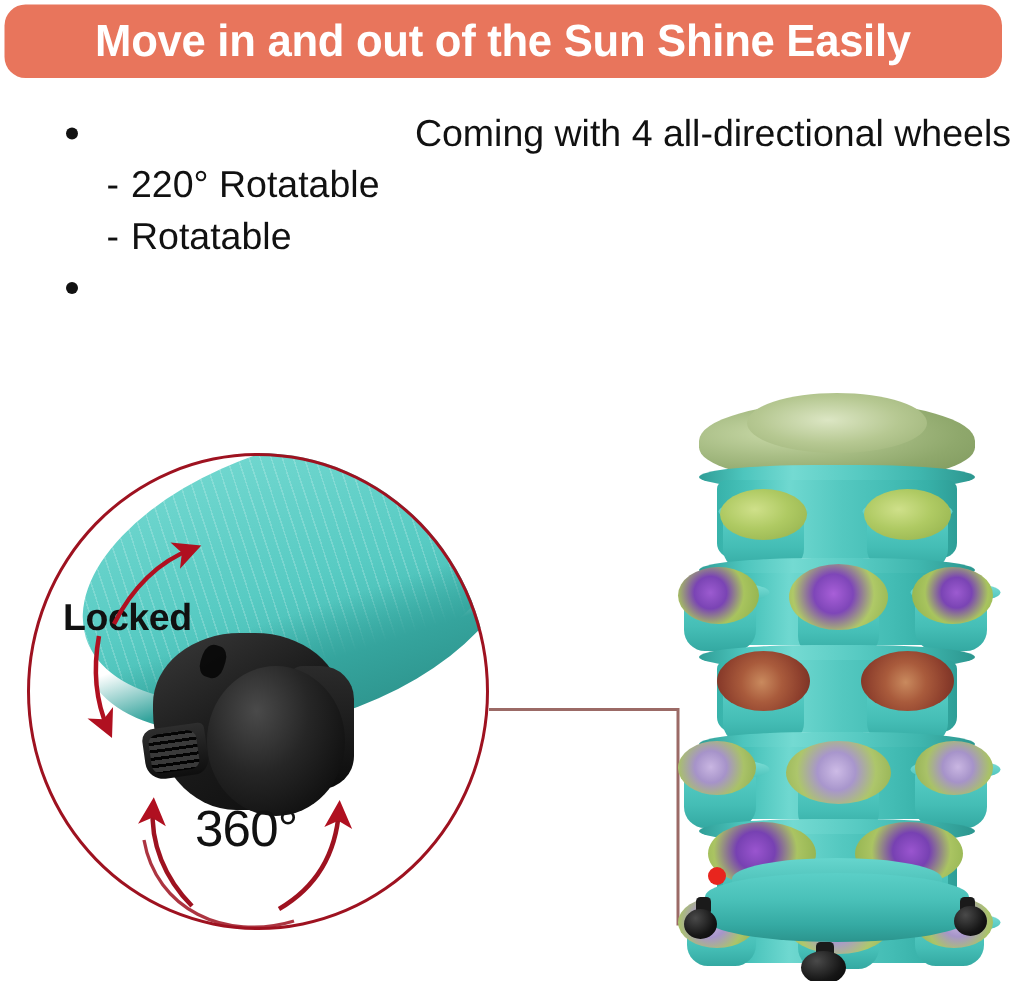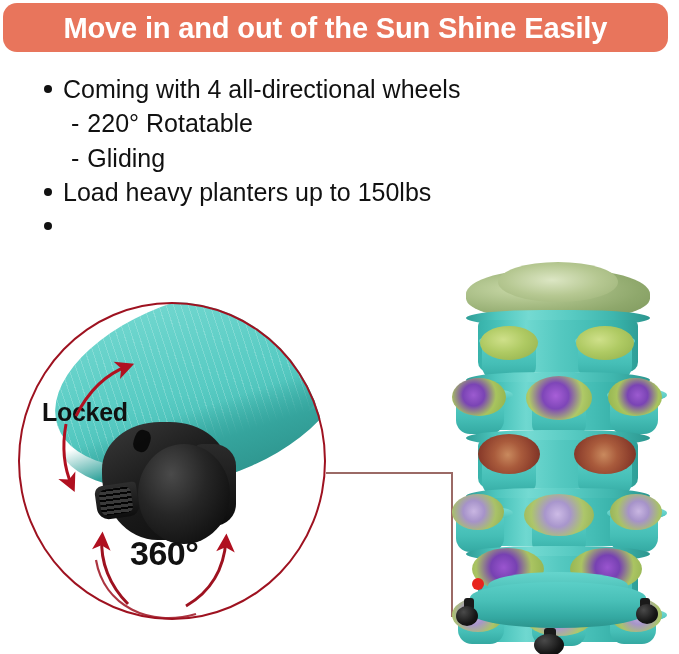--- a/index.html
+++ b/index.html
@@ -49,21 +49,21 @@
     width: 630px;
   }
   .feature-row {
     display: flex;
     align-items: flex-start;
     font-size: 25px;
     color: #111111;
     line-height: 1.37;
     white-space: nowrap;
   }
-  .feature-row.level-1 { padding-left: 0; }
+  .feature-row.level-1 { padding-left: 0; justify-content: space-between; }
   .feature-row.level-2 { padding-left: 27px; }
 
   .bullet-dot {
     width: 8px;
     height: 8px;
     border-radius: 50%;
     background: #111111;
     margin-top: 13px;
     margin-right: 11px;
     flex: 0 0 auto;
@@ -204,21 +204,21 @@
     color: #111111;
     letter-spacing: -0.3px;
   }
 
   
   #rotation-label {
     position: absolute;
     left: 130px;
     top: 534px;
     font-size: 34px;
-    font-weight: bold;
+    font-weight: normal;
     color: #111111;
     letter-spacing: -0.5px;
   }
 
   
   #arrow-layer {
     position: absolute;
     left: 0;
     top: 0;
     width: 679px;
@@ -340,27 +340,23 @@
     <span class="feature-text">Coming with 4 all-directional wheels</span>
   </div>
 
   <div class="feature-row level-2">
     <span class="bullet-dash">-</span>
     <span class="feature-text">220° Rotatable</span>
   </div>
 
   <div class="feature-row level-2">
     <span class="bullet-dash">-</span>
-    <span class="feature-text">Gliding</span>
-  </div>
-
-  <div class="feature-row level-1">
-    <span class="bullet-dot"></span>
-    <span class="feature-text">Load heavy planters up to 150lbs</span>
-  </div>
+    <span class="feature-text">Rotatable</span>
+  </div>
+
 
   <div class="feature-row level-1">
     <span class="bullet-dot"></span>
   </div>
 
 </div>
 
 <div id="callout-circle">
   <div id="callout-clip">
 

